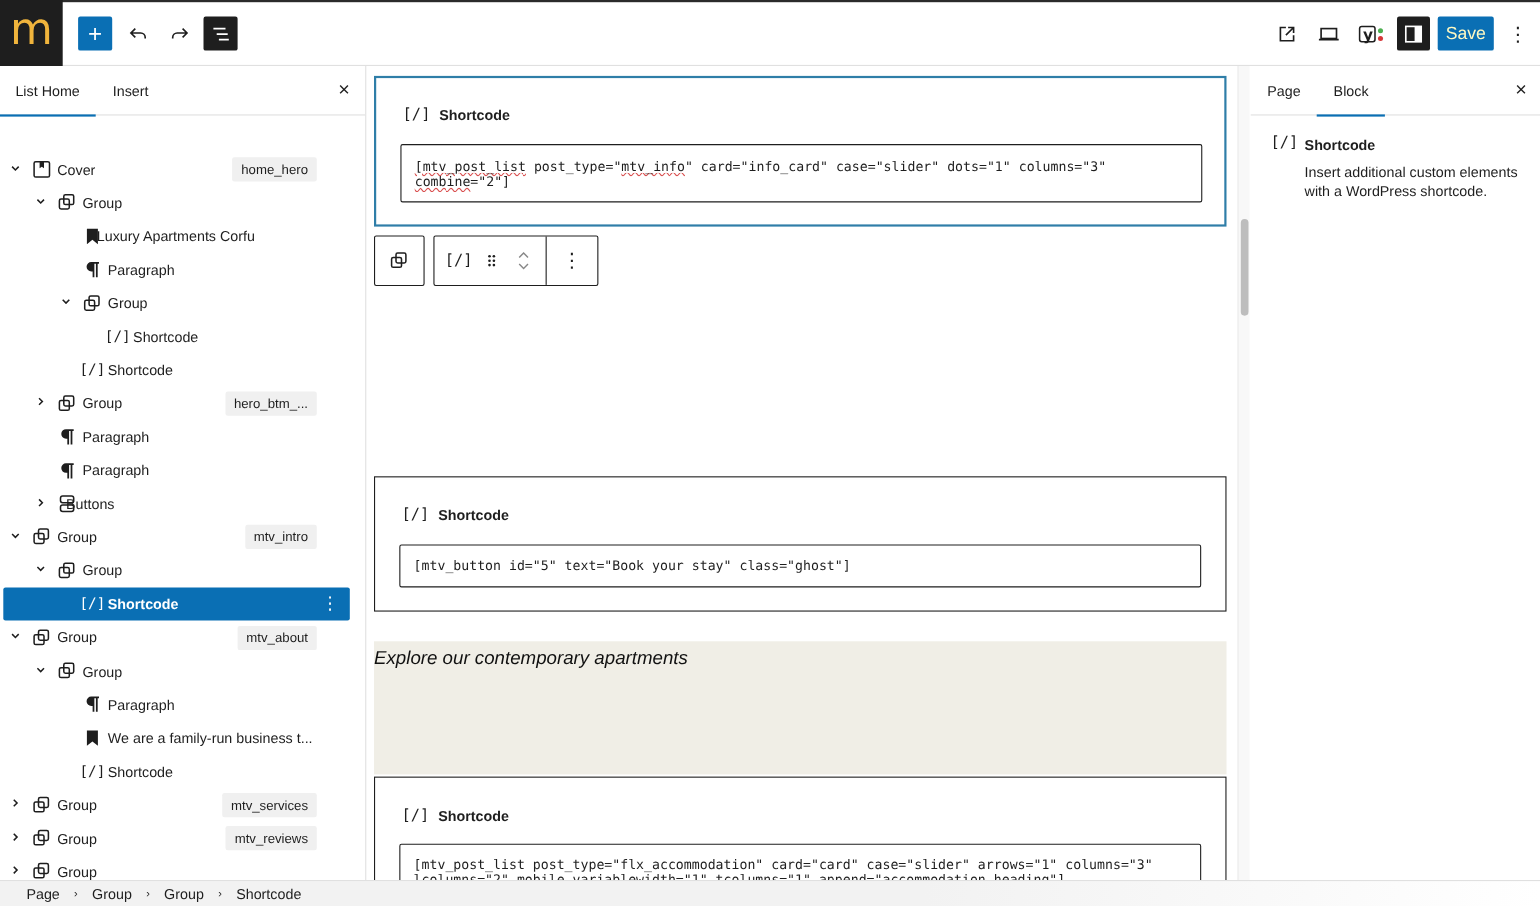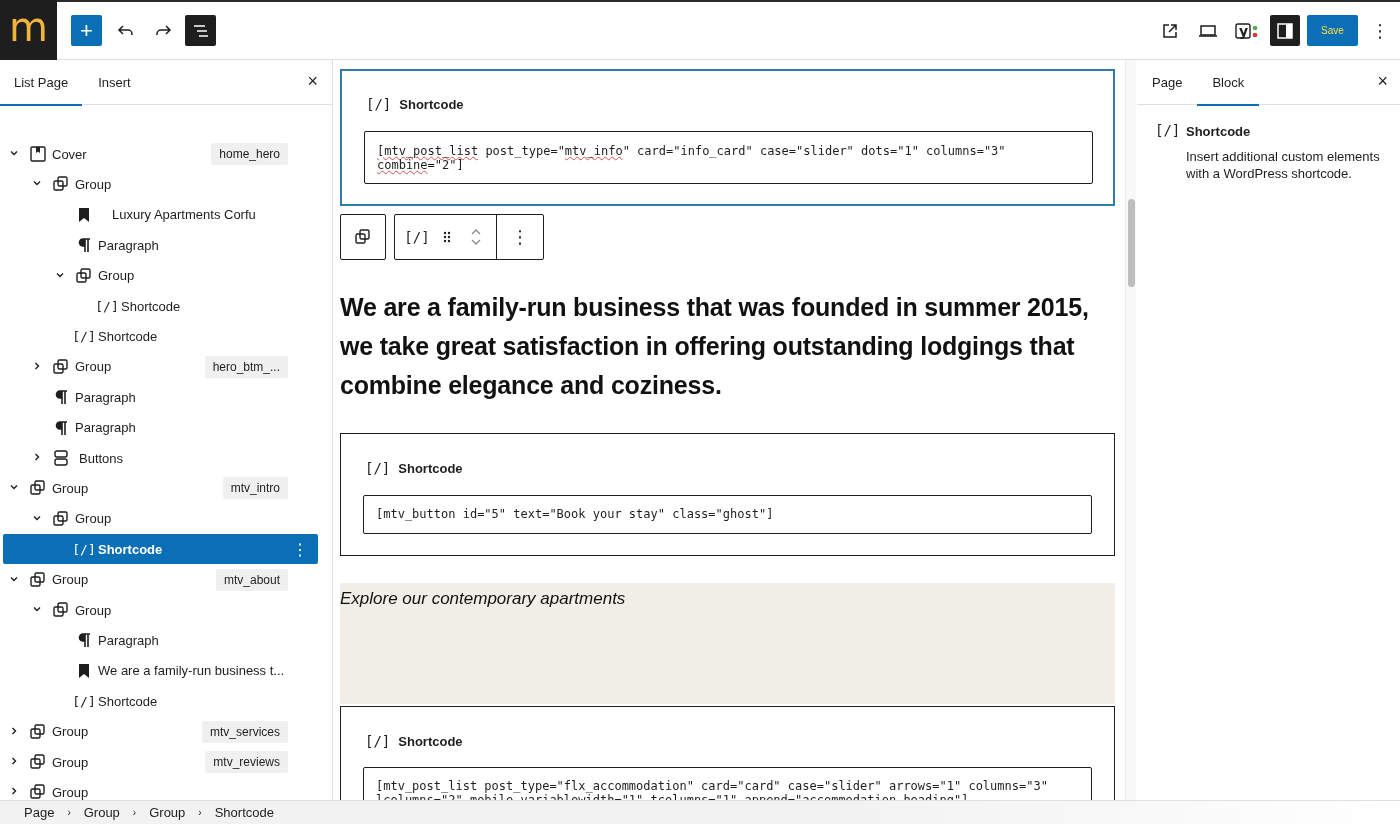--- a/index.html
+++ b/index.html
@@ -16,21 +16,21 @@
   .tb-btn.undo { left: 110px; }
   .tb-btn.redo { left: 147px; }
   .tb-btn.listview { left: 185px; background: #1e1e1e; }
   .cmd { position: absolute; left: 487px; top: 15px; width: 429px; height: 31px; background: #f0f0f0; border-radius: 3px; display: flex; align-items: center; justify-content: center; font-size: 13px; color: #1e1e1e; }
   .cmd .kbd { position: absolute; right: 13px; top: 8px; font-size: 12px; color: #333; }
   .tb-right { position: absolute; top: 15px; height: 31px; display: flex; align-items: center; justify-content: center; }
   .preview-ext { left: 1157px; width: 26px; }
   .device { left: 1195px; width: 26px; }
   .yoast { left: 1232px; width: 30px; }
   .settings-toggle { left: 1270px; width: 30px; background: #1e1e1e; border-radius: 2px; }
-  .save-btn { left: 1307px; width: 51px; background: #0a6fb4; color: #fde047; border-radius: 2px; font-size: 10px; }
+  .save-btn { left: 1307px; width: 51px; background: #0a6fb4; color: #fef9c3; border-radius: 2px; font-size: 16px; }
   .more { left: 1370px; width: 20px; font-size: 18px; }
 
   
   .left { position: absolute; left: 0; top: 60px; width: 333px; height: 740px; border-right: 1px solid #e0e0e0; background: #fff; }
   .tabs { height: 45px; border-bottom: 1px solid #e0e0e0; position: relative; display: flex; }
   .tab { height: 45px; display: flex; align-items: center; padding: 0 14px; font-size: 13px; color: #1e1e1e; position: relative; }
   .tab.active::after { content: ""; position: absolute; left: 0; right: 0; bottom: -1px; height: 2px; background: #0a6fb4; }
   .tab-close { position: absolute; right: 14px; top: 12px; font-size: 18px; color: #1e1e1e; line-height: 1; }
   .tree { position: relative; }
   .row { position: absolute; left: 3px; width: 315px; height: 30px; display: flex; align-items: center; font-size: 13px; }
@@ -124,21 +124,21 @@
         <rect x="2" y="2" width="14" height="14" fill="none" stroke="#fff" stroke-width="1.5"></rect>
         <rect x="10" y="2" width="6" height="14" fill="#fff"></rect>
       </svg>
   </div>
   <div class="tb-right save-btn">Save</div>
   <div class="tb-right more">⋮</div>
 </div>
 
 <div class="left">
   <div class="tabs">
-    <div class="tab active">List Page</div>
+    <div class="tab active">List Home</div>
     <div class="tab" style="padding-left:16px;">Insert</div>
     <div class="tab-close">×</div>
   </div>
   <div class="tree" id="tree">
       <div class="row" style="top: 34px;">
         <span class="chev" style="left: 5px;"><svg width="10" height="10" viewBox="0 0 10 10">
             <path d="M2 3.5 L5 6.5 L8 3.5" fill="none" stroke="#1e1e1e" stroke-width="1.4"></path>
           </svg></span>
         <span class="ico" style="left: 25px;">
           <svg width="18" height="18" viewBox="0 0 18 18">
@@ -160,21 +160,21 @@
           </svg>
         </span>
         <span class="lbl" style="left: 72px;">Group</span>
       </div>
       <div class="row" style="top: 94.8px;">
         <span class="ico" style="left: 71px;">
           <svg width="18" height="18" viewBox="0 0 18 18">
             <path d="M4 2 H14 V16 L9 12 L4 16 Z" fill="#1e1e1e"></path>
           </svg>
         </span>
-        <span class="lbl" style="left: 109px; text-align: center;">Luxury Apartments Corfu</span>
+        <span class="lbl" style="left: 85px; text-align: center;">Luxury Apartments Corfu</span>
       </div>
       <div class="row" style="top: 125.2px;">
         <span class="ico" style="left: 71px;">
           <svg width="18" height="18" viewBox="0 0 18 18">
             <path d="M8 3 H15 M10 3 V16 M13 3 V16 M8 3 a3.5 3.5 0 0 0 0 7 H10" fill="none" stroke="#1e1e1e" stroke-width="1.6"></path>
             <path d="M8 3 a3.5 3.5 0 0 0 0 7 H10 V3 Z" fill="#1e1e1e"></path>
           </svg>
         </span>
         <span class="lbl" style="left: 95px;">Paragraph</span>
       </div>
@@ -236,21 +236,21 @@
       <div class="row" style="top: 338px;">
         <span class="chev" style="left: 28px;"><svg width="10" height="10" viewBox="0 0 10 10">
             <path d="M3.5 2 L6.5 5 L3.5 8" fill="none" stroke="#1e1e1e" stroke-width="1.4"></path>
           </svg></span>
         <span class="ico" style="left: 48px;">
           <svg width="18" height="18" viewBox="0 0 18 18">
             <rect x="3" y="2" width="12" height="6" rx="2" fill="none" stroke="#1e1e1e" stroke-width="1.4"></rect>
             <rect x="3" y="10" width="12" height="6" rx="2" fill="none" stroke="#1e1e1e" stroke-width="1.4"></rect>
           </svg>
         </span>
-        <span class="lbl" style="left: 76px;">Buttons</span>
+        <span class="lbl" style="left: 57px;">Buttons</span>
       </div>
       <div class="row" style="top: 368.4px;">
         <span class="chev" style="left: 5px;"><svg width="10" height="10" viewBox="0 0 10 10">
             <path d="M2 3.5 L5 6.5 L8 3.5" fill="none" stroke="#1e1e1e" stroke-width="1.4"></path>
           </svg></span>
         <span class="ico" style="left: 25px;">
           <svg width="18" height="18" viewBox="0 0 18 18">
             <rect x="2" y="6" width="9" height="9" rx="1.5" fill="none" stroke="#1e1e1e" stroke-width="1.4"></rect>
             <rect x="6" y="2" width="9" height="9" rx="1.5" fill="none" stroke="#1e1e1e" stroke-width="1.4"></rect>
           </svg>
@@ -415,21 +415,20 @@
         <svg width="12" height="10" viewBox="0 0 12 10">
             <path d="M2 3 L6 7 L10 3" fill="none" stroke="#888" stroke-width="1.3"></path>
           </svg>
       </div>
       <div class="bt-seg" style="width:46px; font-size:18px;">
         <span>⋮</span>
       </div>
     </div>
   </div>
 
-  <div class="hero-text">We are a family-run business that was founded in summer 2015, we take great satisfaction in offering outstanding lodgings that combine elegance and coziness.</div>
 
   <div class="sc-block" style="top:373px; height:123px;">
     <div class="sc-head" style="top:26px;">
       <span class="bi">[/]</span>
       <span>Shortcode</span>
     </div>
     <div class="sc-input" style="top:61px; height:39px;">[mtv_button id="5" text="Book your stay" class="ghost"]</div>
   </div>
 
   <div class="beige">

